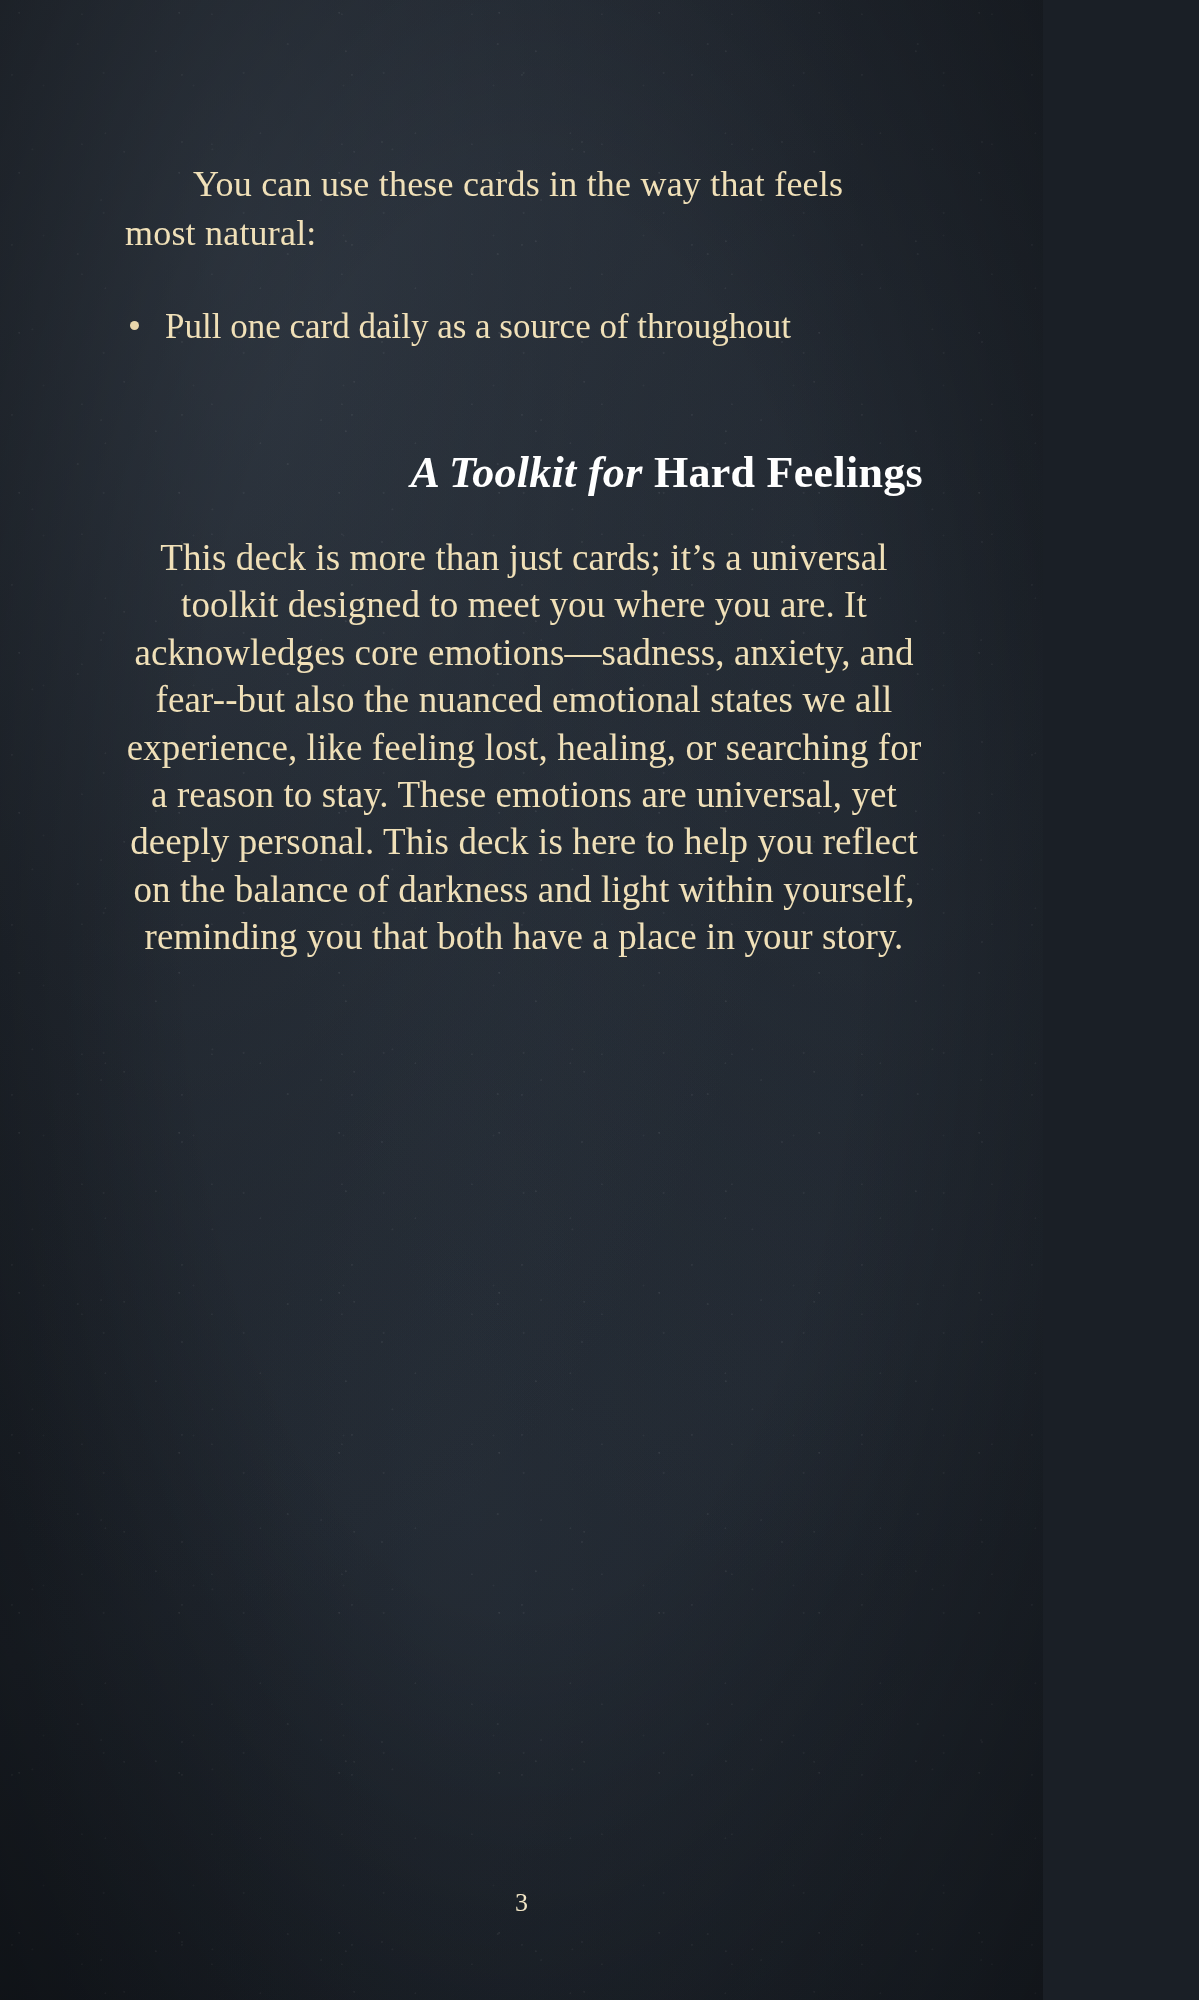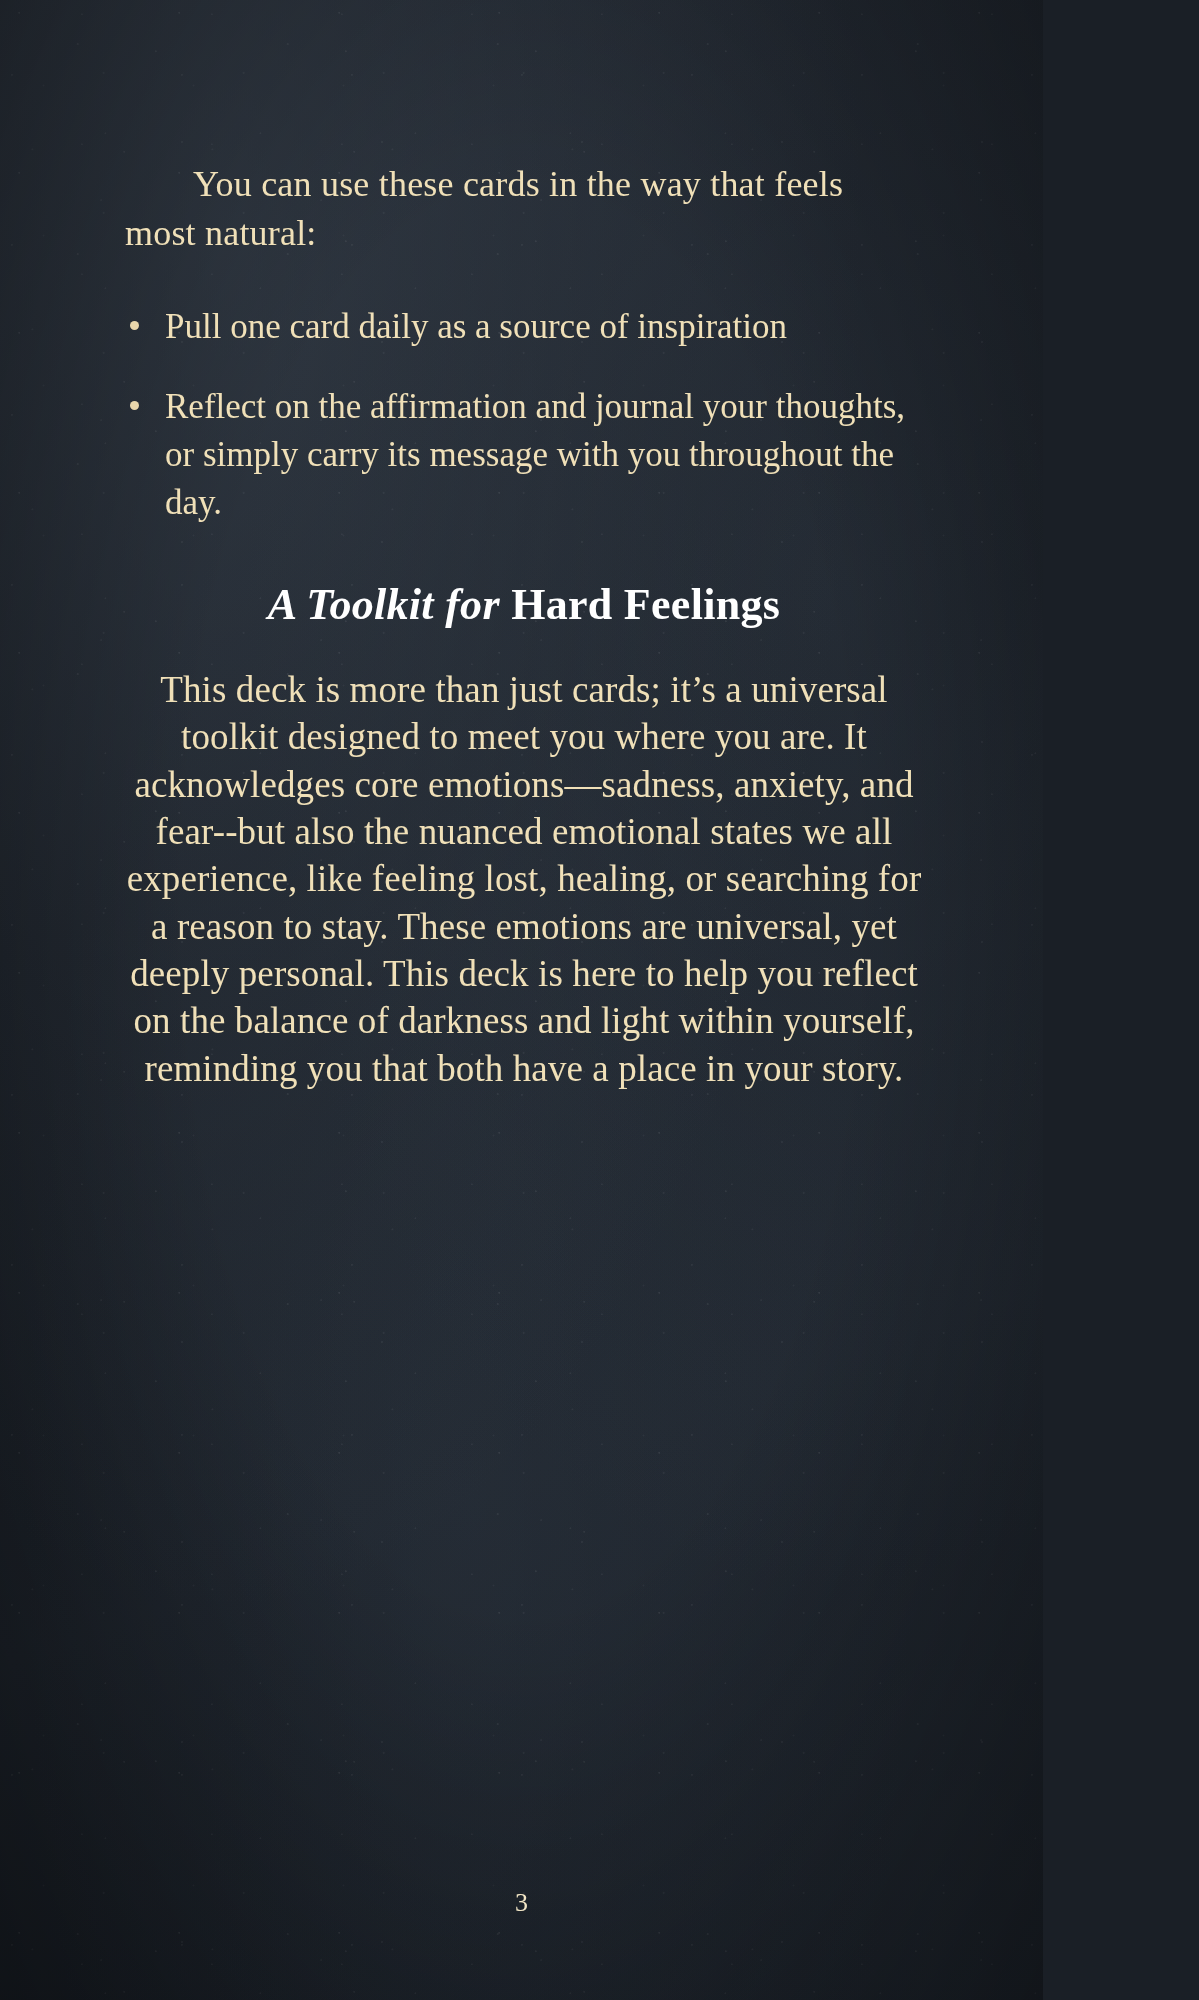--- a/index.html
+++ b/index.html
@@ -91,24 +91,24 @@
     position: absolute;
     left: 5px;
     top: 18px;
     width: 9px;
     height: 9px;
     background: #e8d6ac;
     border-radius: 50%;
   }
 
   .section-heading {
-    text-align: center;
+    text-align: right;
     color: #ffffff;
     font-size: 44px;
-    margin: 52px 0 36px 0;
+    margin: 96px 0 36px 0;
     letter-spacing: 0.3px;
   }
   .section-heading .em {
     font-style: italic;
     color: #ffffff;
   }
 
   .body-text {
     color: #f0e0b8;
     font-size: 37px;
@@ -136,25 +136,21 @@
   <div class="noise"></div>
   <div class="vignette"></div>
 
   <div class="content">
 
     <p class="intro">You can use these cards in the way that feels most natural:</p>
 
     <ul class="bullets">
       <li>
         <span class="dot"></span>
-        <span>Pull one card daily as a source of inspiration</span>
-      </li>
-      <li>
-        <span class="dot"></span>
-        <span>Reflect on the affirmation and journal your thoughts, or simply carry its message with you throughout the day.</span>
+        <span>Pull one card daily as a source of throughout</span>
       </li>
     </ul>
 
     <h2 class="section-heading">
       <span class="em">A Toolkit for</span><span> Hard Feelings</span>
     </h2>
 
     <p class="body-text">This deck is more than just cards; it’s a universal toolkit designed to meet you where you are. It acknowledges core emotions—sadness, anxiety, and fear--but also the nuanced emotional states we all experience, like feeling lost, healing, or searching for a reason to stay. These emotions are universal, yet deeply personal. This deck is here to help you reflect on the balance of darkness and light within yourself, reminding you that both have a place in your story.</p>
 
   </div>

